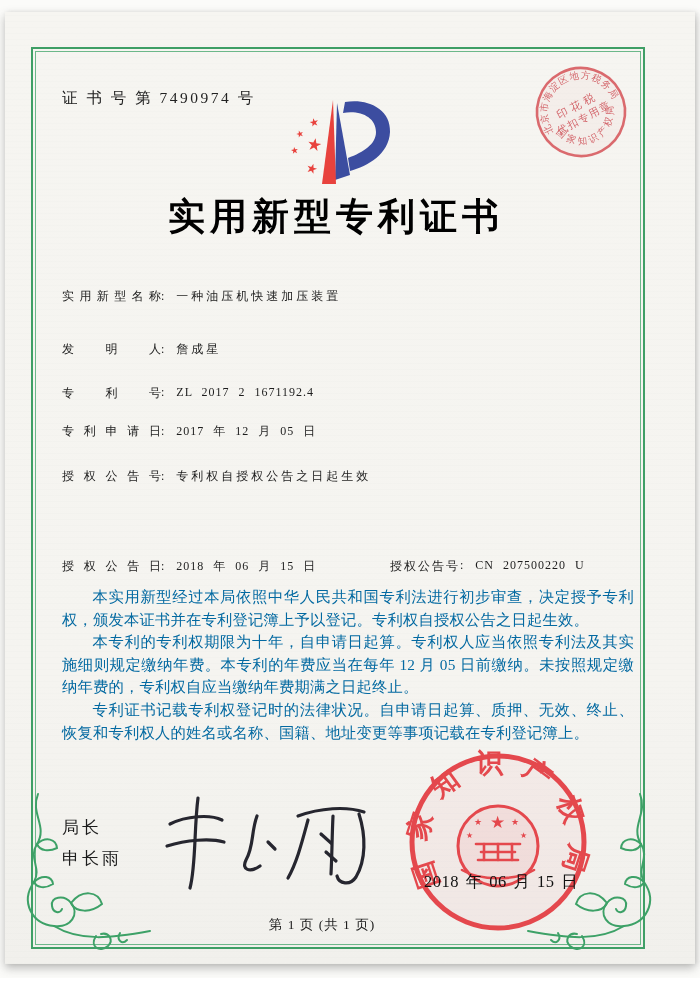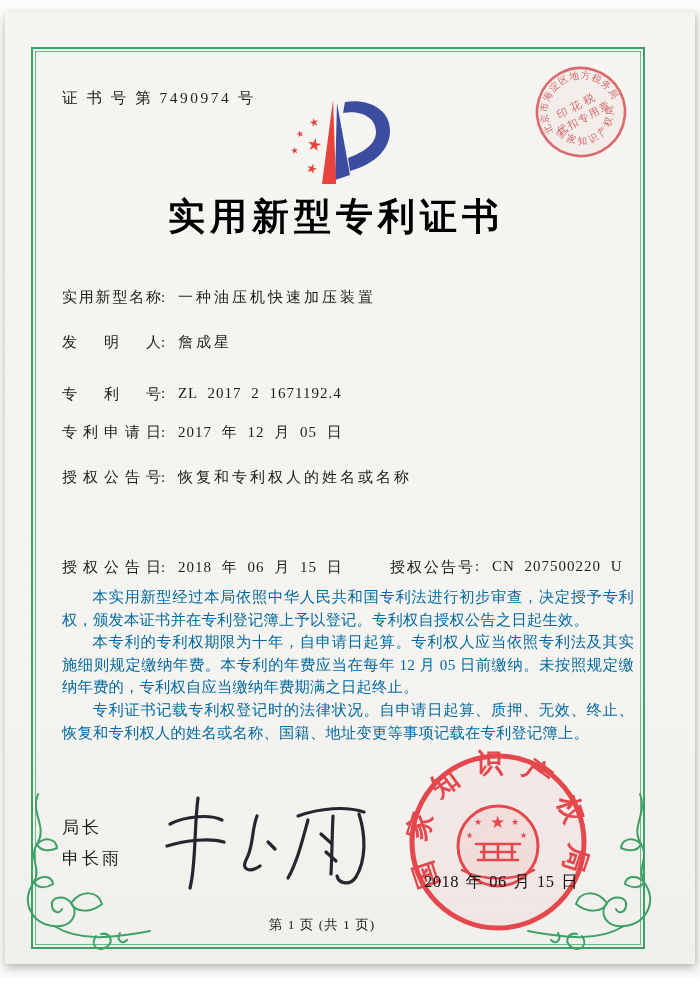--- a/index.html
+++ b/index.html
@@ -10,21 +10,21 @@
          box-shadow:0 4px 9px rgba(70,70,70,.35),2px 0 4px rgba(120,120,120,.15);}
   .paper::after{content:"";position:absolute;inset:0;pointer-events:none;
          background:repeating-linear-gradient(0deg,rgba(140,170,150,.022) 0 1px,transparent 1px 6px);}
   .frame{position:absolute;left:31px;top:47px;width:610px;height:898px;border:2.5px solid #3f9f66;}
   .frame-inner{position:absolute;inset:2px;border:1px solid #6cb88a;}
   .abs{position:absolute;}
   .certno{left:62px;top:88px;font-size:15.5px;letter-spacing:2.5px;color:#222;}
   .title{left:31px;top:192px;width:610px;text-align:center;font-size:37px;font-weight:700;
          letter-spacing:5px;color:#000000;}
   .fields{left:62px;top:0;width:576px;height:998px;pointer-events:none;}
-  .frow{position:absolute;left:0;font-size:15px;white-space:nowrap;}
+  .frow{position:absolute;left:0;font-size:12px;white-space:nowrap;}
   .flabel{display:inline-block;width:99px;text-align:justify;text-align-last:justify;vertical-align:top;}
   .flabel-s{display:inline-block;vertical-align:top;letter-spacing:2px;}
   .fcolon{margin-right:9px;}
   .fval{letter-spacing:1px;}
   .fval-w{letter-spacing:3px;}
   .fval-d{letter-spacing:1px;word-spacing:5px;}
   .addrblock{display:inline-block;vertical-align:top;white-space:normal;width:452px;
              letter-spacing:.6px;line-height:22px;}
   .paras{left:62px;top:586px;width:572px;font-size:15.3px;line-height:22.6px;text-align:justify;
          color:#0369a1;letter-spacing:.2px;}
@@ -92,35 +92,35 @@
     </g>
   </svg>
 
   <div class="abs title">实用新型专利证书</div>
 
   <div class="abs fields">
     <div class="frow" style="top:288px">
       <span class="flabel">实用新型名称</span><span class="fcolon">:</span>
       <span class="fval fval-w">一种油压机快速加压装置</span>
     </div>
-    <div class="frow" style="top:333px">
+    <div class="frow" style="top:341px">
       <span class="flabel">发明人</span><span class="fcolon">:</span>
       <span class="fval fval-w">詹成星</span>
     </div>
     <div class="frow" style="top:385px">
       <span class="flabel">专利号</span><span class="fcolon">:</span>
       <span class="fval fval-d">ZL 2017 2 1671192.4</span>
     </div>
     <div class="frow" style="top:423px">
       <span class="flabel">专利申请日</span><span class="fcolon">:</span>
       <span class="fval fval-d">2017 年 12 月 05 日</span>
     </div>
     <div class="frow" style="top:468px">
       <span class="flabel">授权公告号</span><span class="fcolon">:</span>
-      <span class="fval fval-w">恢复和专利权人的姓名或名称</span>
+      <span class="fval fval-w">专利权自授权公告之日起生效</span>
     </div>
     <div class="frow" style="top:558px">
       <span class="flabel">授权公告日</span><span class="fcolon">:</span>
       <span class="fval fval-d">2018 年 06 月 15 日</span>
     </div>
     <div class="frow" style="top:558px;left:328px">
       <span class="flabel-s">授权公告号</span><span class="fcolon">:</span>
       <span class="fval fval-d">CN 207500220 U</span>
     </div>
   </div>

